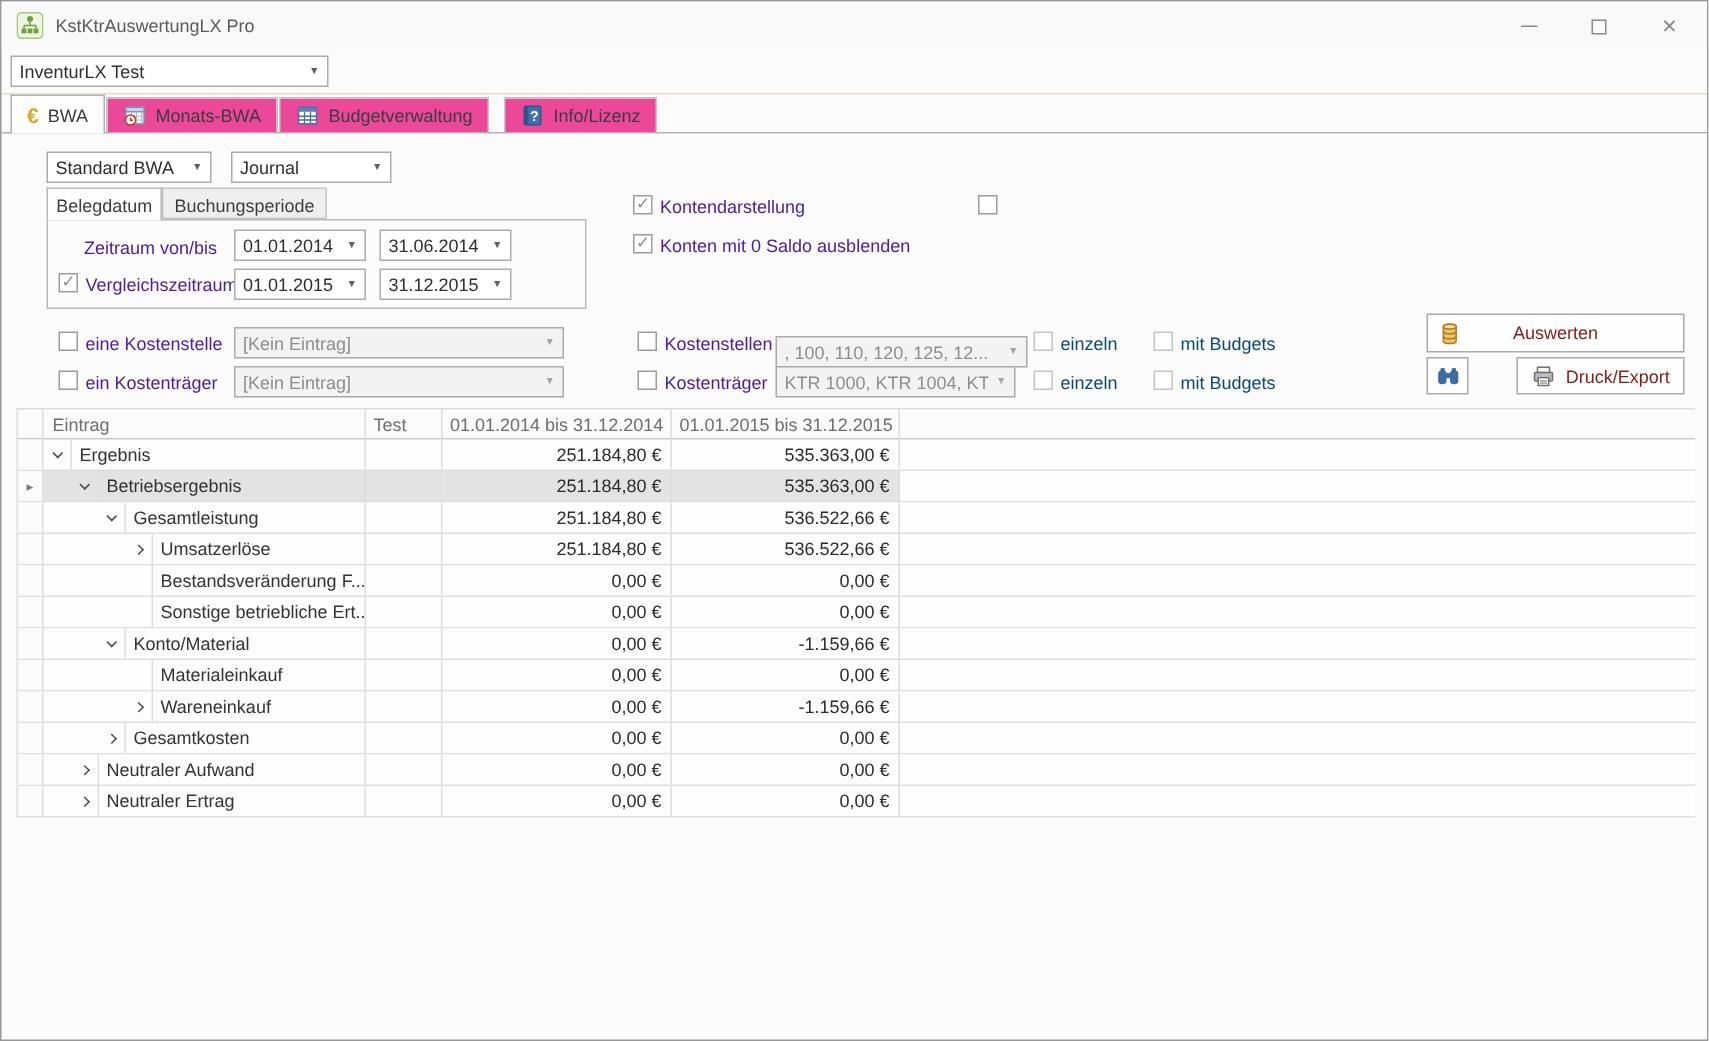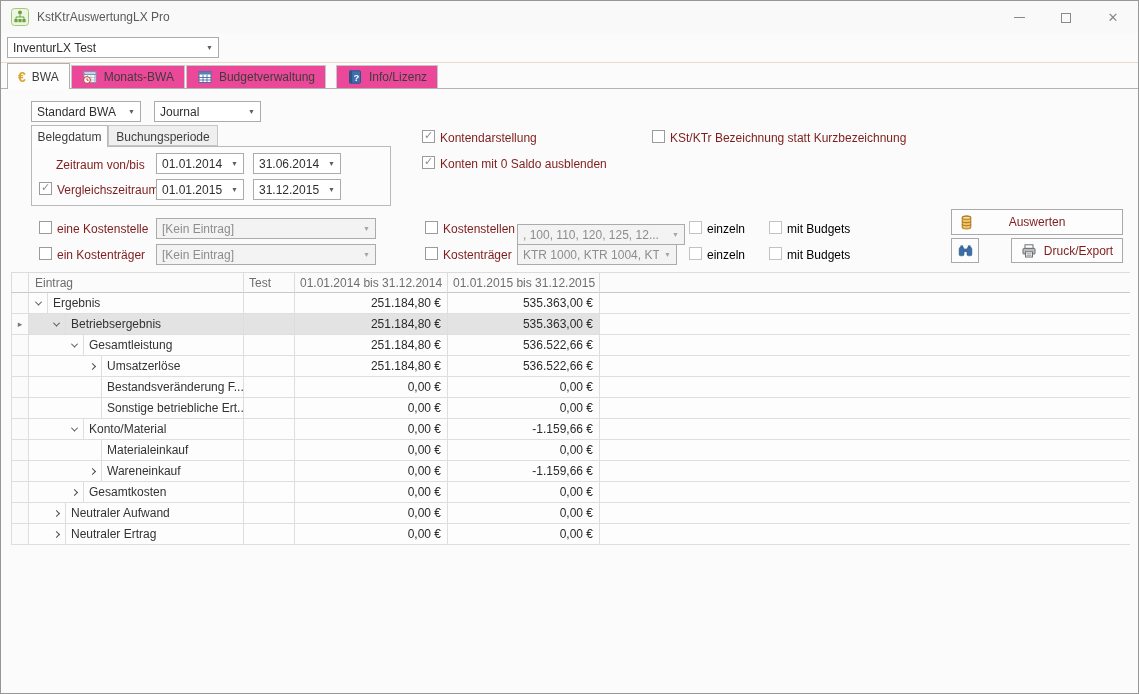--- a/index.html
+++ b/index.html
@@ -30,22 +30,22 @@
   
   .tabstrip { position:absolute; left:0; top:61px; width:100%; height:27px; display:flex; align-items:flex-end; padding-left:6px; border-top:1px solid #e6dcc8; border-bottom:1px solid #b3b3b3; }
   .tab { display:flex; align-items:center; gap:6px; padding:0 10px; height:23px; background:#ec4899; border:1px solid #c6c6c6; border-bottom:none; color:#3c3c3c; cursor:default; }
   .tab + .tab { margin-left:1px; }
   .tab.active { background:#fdfdfd; height:26px; margin-bottom:-1px; border-color:#b0b0b0; z-index:2; }
   .tab.gap { margin-left:10px; }
   .euro-glyph { color:#d9a62e; font-weight:bold; font-size:14px; }
   .tabicon { width:16px; height:16px; display:block; }
 
   
-  .lbl { position:absolute; font-size:12px; color:#7f1d1d; white-space:nowrap; }
-  .lbl.dim { color:#000000; }
+  .lbl { position:absolute; font-size:12px; color:#4c1d95; white-space:nowrap; }
+  .lbl.dim { color:#0c4a6e; }
   .cb { position:absolute; width:13px; height:13px; background:#fff; border:1px solid #9b9b9b; }
   .cb.checked::after { content:"✓"; position:absolute; left:1px; top:-2px; font-size:11px; font-weight:bold; color:#8c8c8c; }
   .cb.dim { border-color:#c3c3c3; }
 
   .dtab { position:absolute; height:22px; padding-top:4px; text-align:center; cursor:default; }
   .dtab.active { background:#fdfdfd; border:1px solid #b9b9b9; border-bottom:none; z-index:2; }
   .dtab.inactive { background:#efefef; border:1px solid #c6c6c6; height:21px; }
   .groupbox { position:absolute; left:30px; top:145px; width:360px; height:60px; border:1px solid #b9b9b9; background:#fcfcfc; }
 
   
@@ -178,21 +178,20 @@
   <div class="combo" style="left:252px;top:178px;width:88px;">
     <span class="txt">31.12.2015</span>
     <span class="arr"></span>
   </div>
 
   <span class="cb checked" style="left:421px;top:129px;"></span>
   <span class="lbl" style="left:439px;top:130px;">Kontendarstellung</span>
   <span class="cb checked" style="left:421px;top:155px;"></span>
   <span class="lbl" style="left:439px;top:156px;">Konten mit 0 Saldo ausblenden</span>
   <span class="cb" style="left:651px;top:129px;"></span>
-  <span class="lbl" style="left:669px;top:130px;">KSt/KTr Bezeichnung statt Kurzbezeichnung</span>
 
   <span class="cb" style="left:38px;top:220px;"></span>
   <span class="lbl" style="left:56px;top:221px;">eine Kostenstelle</span>
   <div class="combo dis" style="left:155px;top:217px;width:220px;">
     <span class="txt">[Kein Eintrag]</span>
     <span class="arr"></span>
   </div>
 
   <span class="cb" style="left:38px;top:246px;"></span>
   <span class="lbl" style="left:56px;top:247px;">ein Kostenträger</span>

